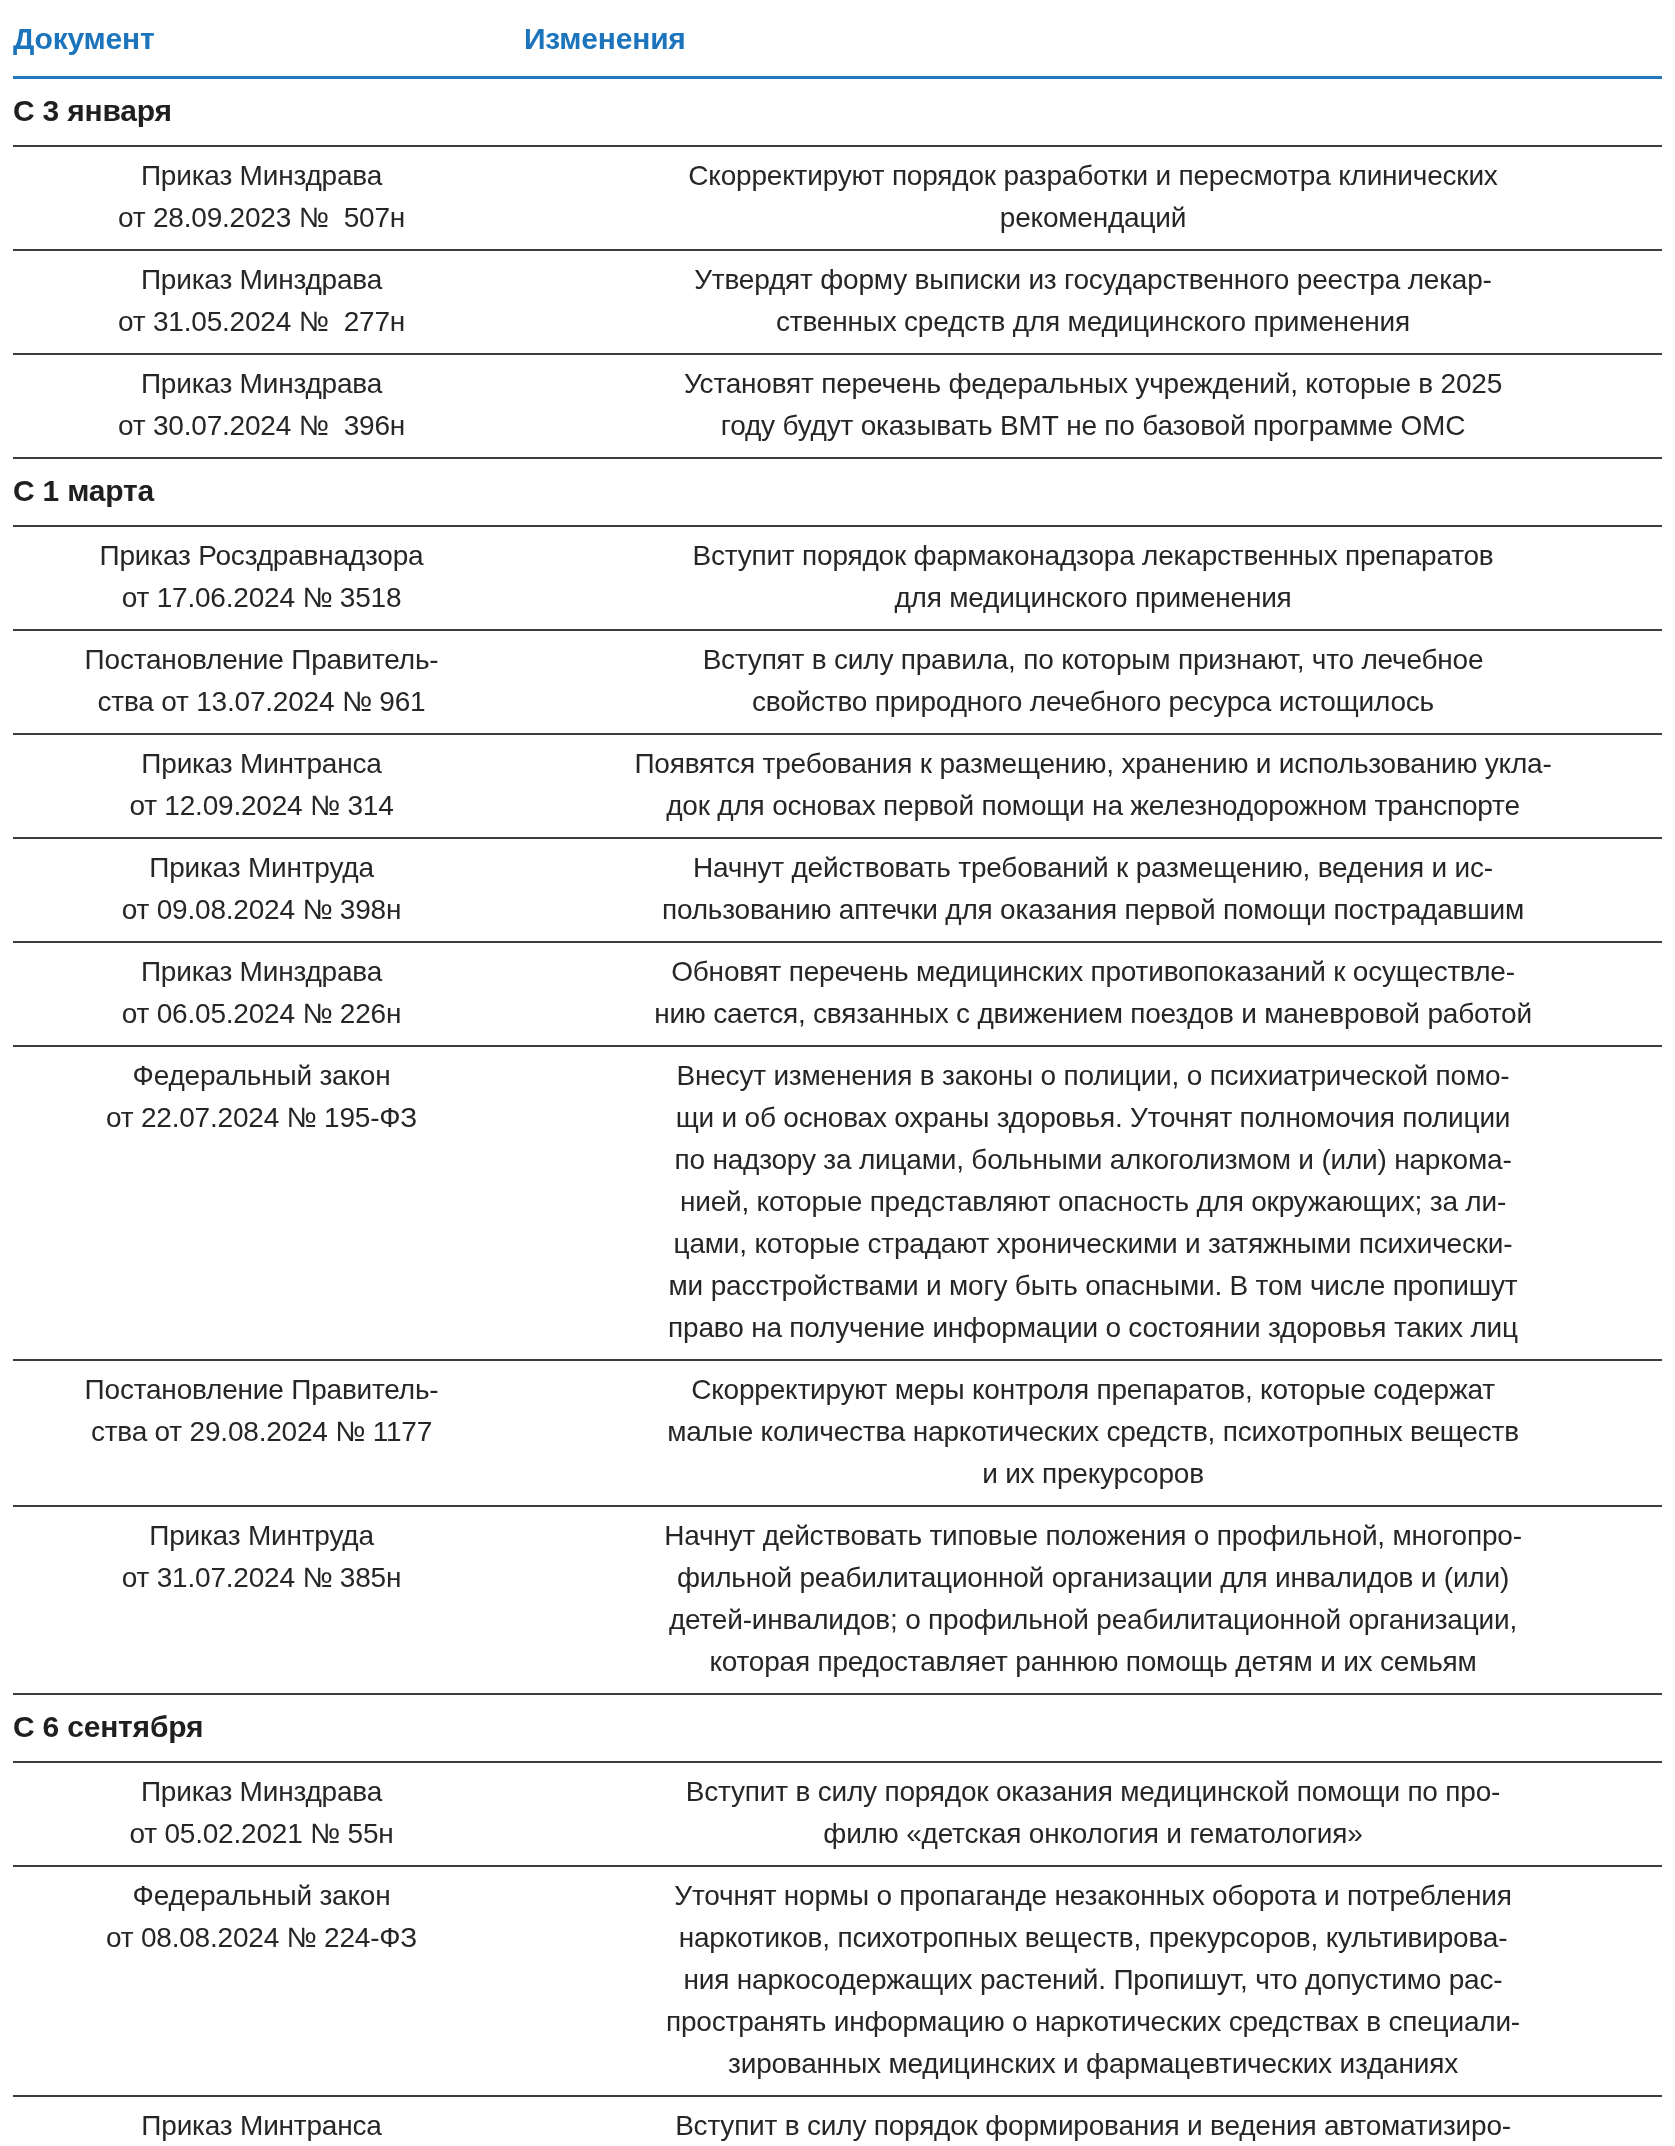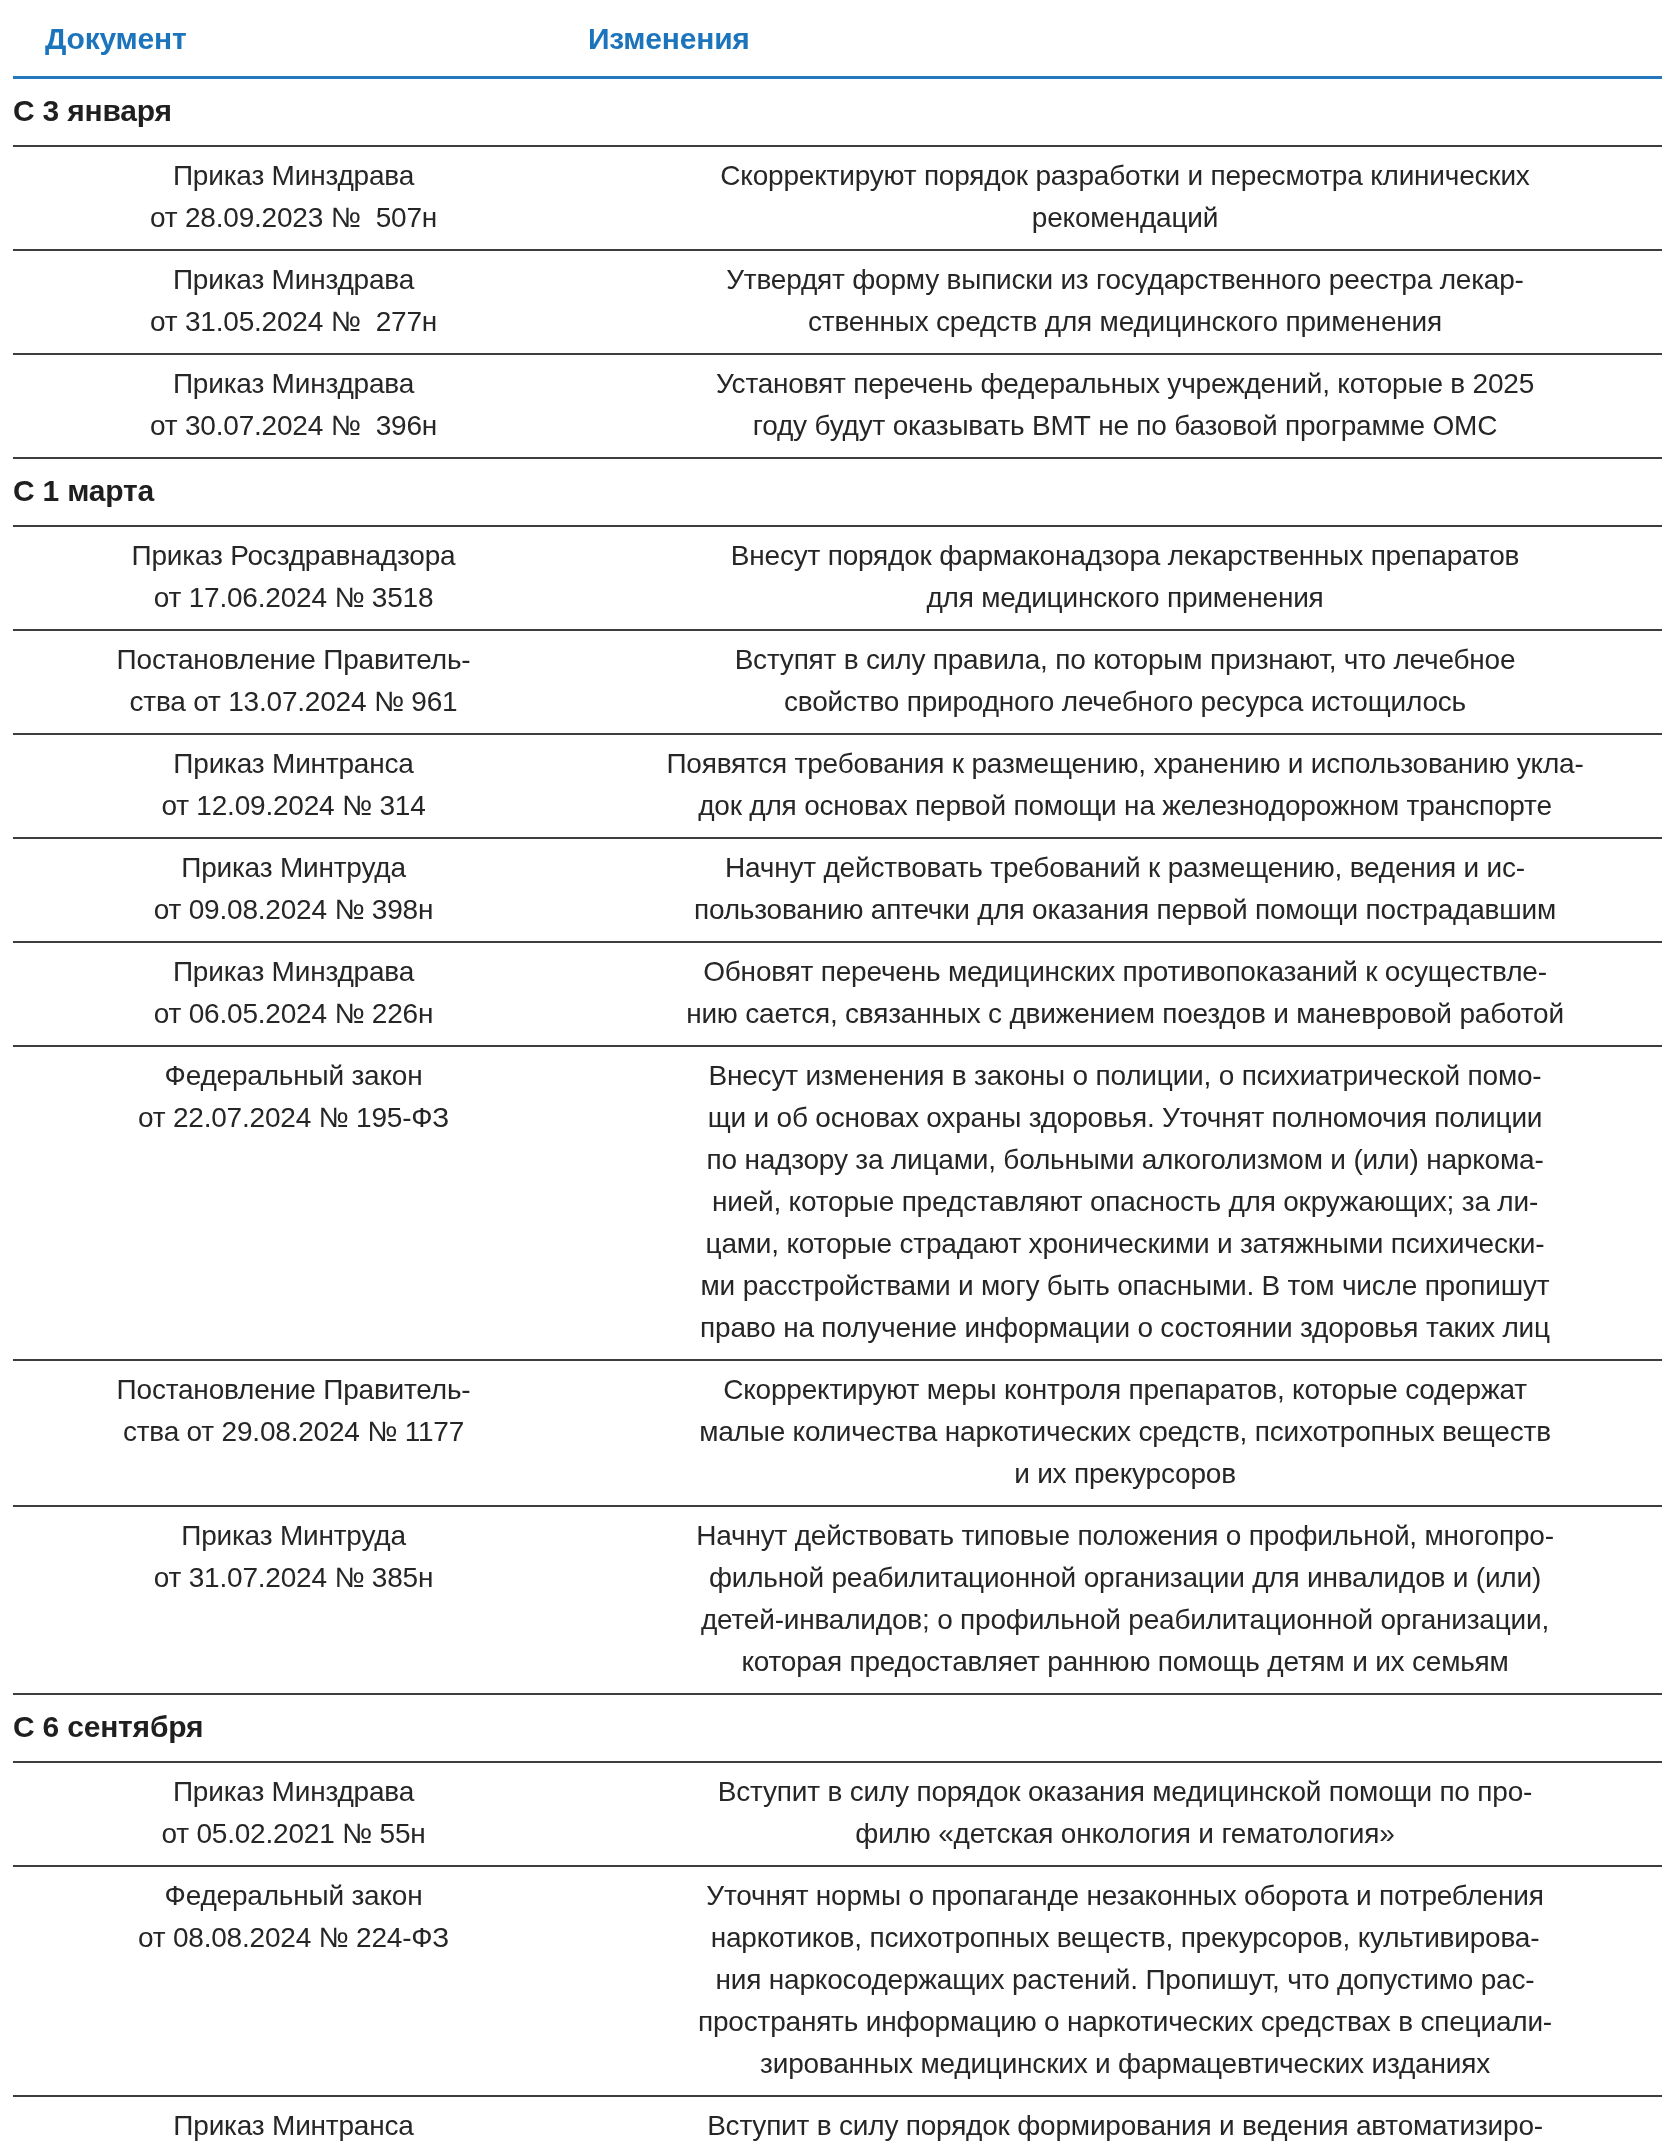--- a/index.html
+++ b/index.html
@@ -36,21 +36,20 @@
     color: #1f1f1f;
   }
   .row {
     display: flex;
     padding: 8px 0 10px 0;
     border-bottom: 2px solid #3d3d3d;
     text-align: center;
   }
   .cell {
     white-space: pre-line;
-    margin-left: 32px;
   }
   .cell.doc {
     width: 497px;
     flex: 0 0 auto;
     padding-right: 14px;
   }
   .cell.change {
     flex: 1 1 auto;
   }
 </style>
@@ -86,21 +85,21 @@
 году будут оказывать ВМТ не по базовой программе ОМС</div>
     </div>
   </div>
 
   <div class="section">
     <div class="section-title">С 1 марта</div>
 
     <div class="row">
       <div class="cell doc">Приказ Росздравнадзора
 от 17.06.2024 № 3518</div>
-      <div class="cell change">Внесут порядок фармаконадзора лекарственных препаратов
+      <div class="cell change">Вступит порядок фармаконадзора лекарственных препаратов
 для медицинского применения</div>
     </div>
     <div class="row">
       <div class="cell doc">Постановление Правитель-
 ства от 13.07.2024 № 961</div>
       <div class="cell change">Вступят в силу правила, по которым признают, что лечебное
 свойство природного лечебного ресурса истощилось</div>
     </div>
     <div class="row">
       <div class="cell doc">Приказ Минтранса

